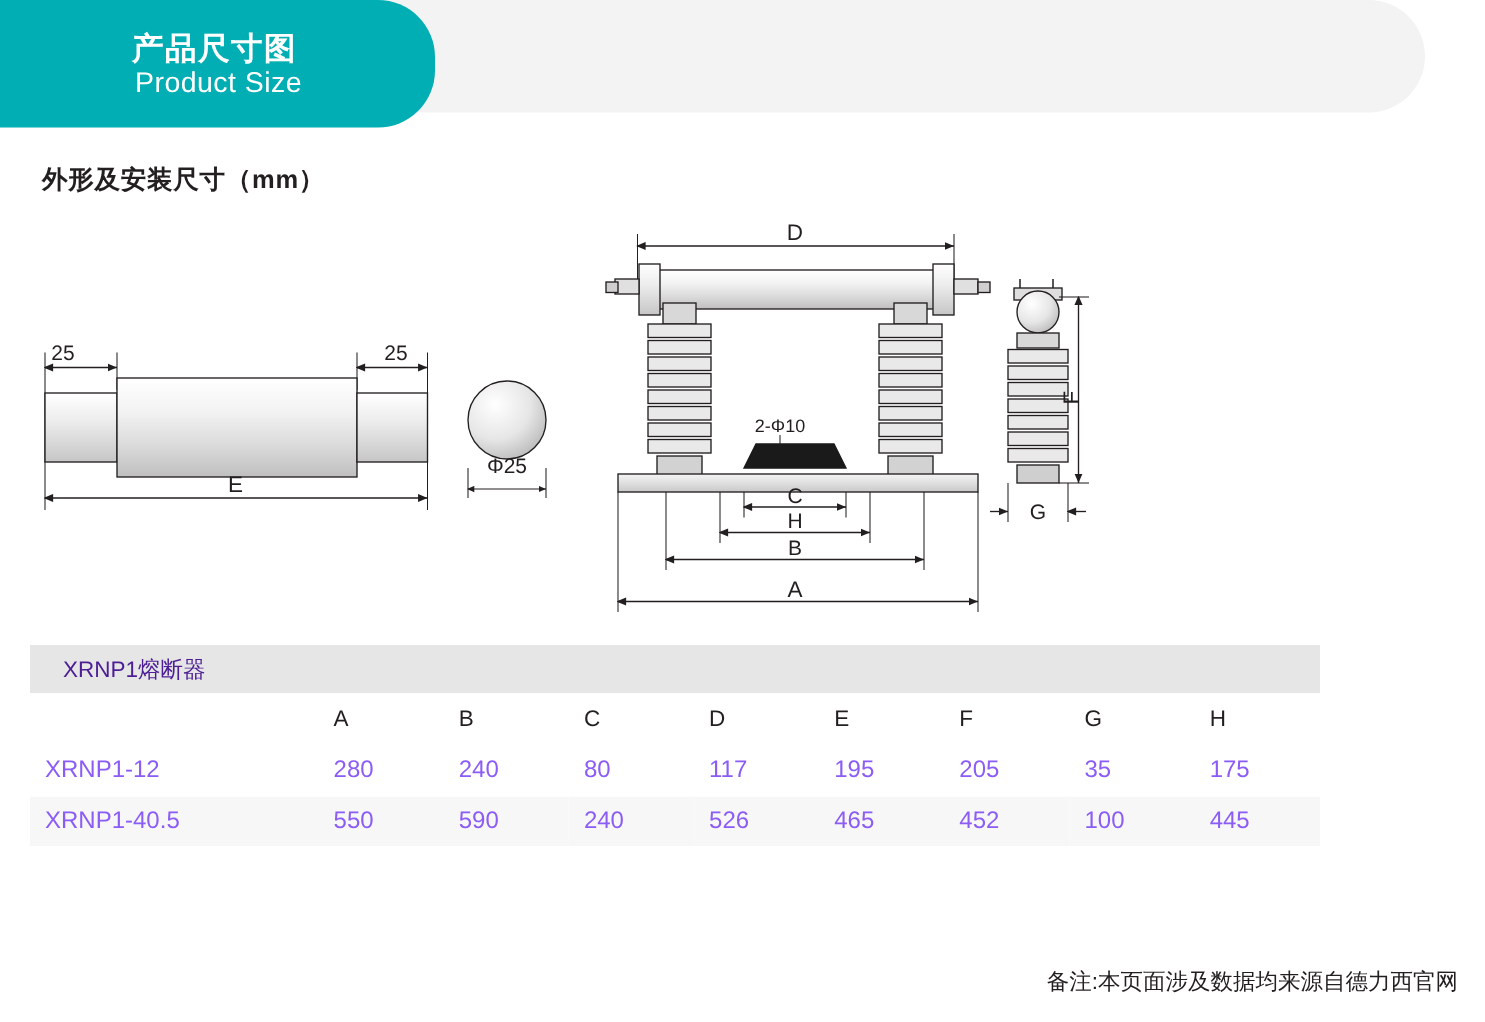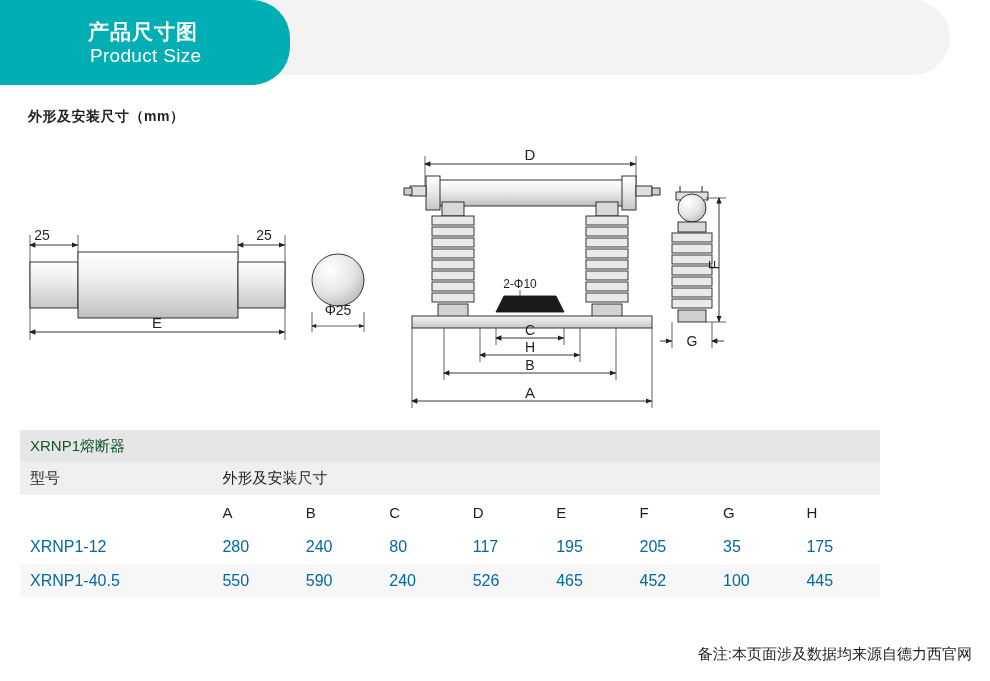--- a/index.html
+++ b/index.html
@@ -57,21 +57,21 @@
     top: 45px;
     font-size: 19px;
     letter-spacing: .3px;
   }
 
   
   .section-title {
     position: absolute;
     left: 28px;
     top: 108px;
-    font-size: 14px;
+    font-size: 17px;
     font-weight: bold;
     color: #231f20;
     letter-spacing: .5px;
   }
 
   
   .drawing {
     position: absolute;
     left: 0;
     top: 140px;
@@ -90,44 +90,44 @@
     font-size: 15px;
   }
   .spec-table td, .spec-table th {
     text-align: left;
     font-weight: normal;
     padding: 0;
   }
   .row-title td {
     background: #e6e6e6;
     height: 32px;
-    padding-left: 10px;
-    font-size: 15px;
-    color: #14532d;
+    padding-left: 22px;
+    font-size: 15px;
+    color: #4c1d95;
   }
   .row-sub td {
     background: #efefef;
     height: 33px;
     padding-left: 10px;
     font-size: 15px;
     color: #231f20;
   }
   .row-hdr td {
     background: #ffffff;
     height: 34px;
     padding-left: 10px;
     font-size: 15px;
     color: #231f20;
   }
   .row-data td {
     background: #ffffff;
     height: 33px;
     padding-left: 10px;
     font-size: 16px;
-    color: #0369a1;
+    color: #8b5cf6;
     border-top: 1px solid #ffffff;
   }
   .row-data.alt td { background: #f7f7f7; }
   .col-model { width: 205px; }
   .col-dim   { width: 82px; }
 
   
   .footnote {
     position: absolute;
     right: 18px;
@@ -332,24 +332,20 @@
     </g>
     <text x="719" y="125" font-size="15" text-anchor="middle" transform="rotate(-90 719 125)">F</text>
     <text x="692" y="206" font-size="14" text-anchor="middle">G</text>
   </svg>
 </div>
 
 <table class="spec-table">
   <tbody>
     <tr class="row-title">
       <td colspan="9">XRNP1熔断器</td>
-    </tr>
-    <tr class="row-sub">
-      <td class="col-model">型号</td>
-      <td colspan="8">外形及安装尺寸</td>
     </tr>
     <tr class="row-hdr">
       <td class="col-model"></td>
       <td class="col-dim">A</td>
       <td class="col-dim">B</td>
       <td class="col-dim">C</td>
       <td class="col-dim">D</td>
       <td class="col-dim">E</td>
       <td class="col-dim">F</td>
       <td class="col-dim">G</td>

